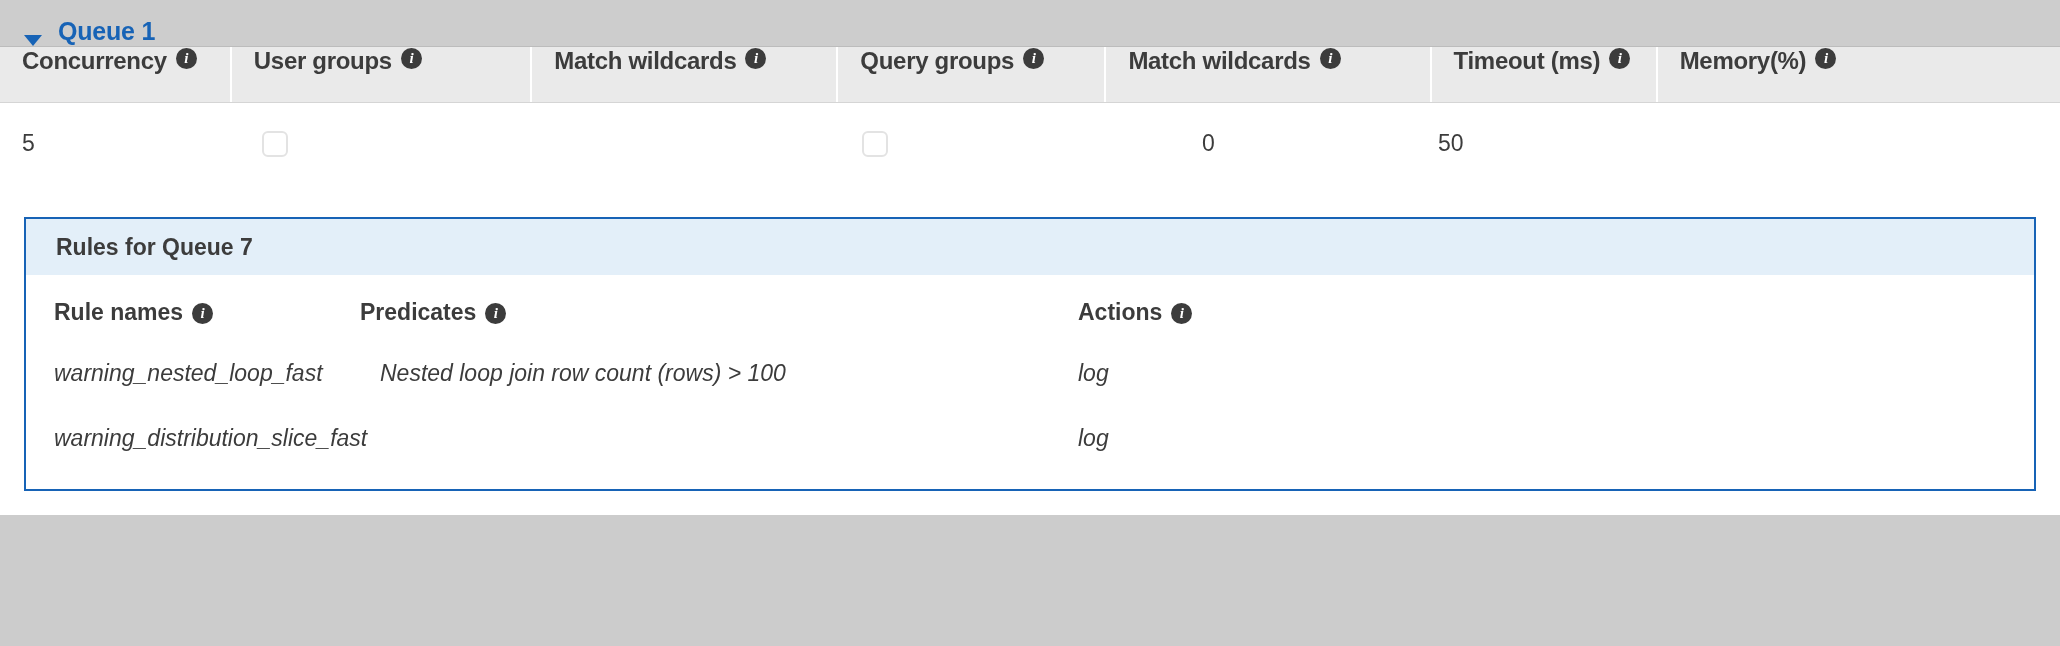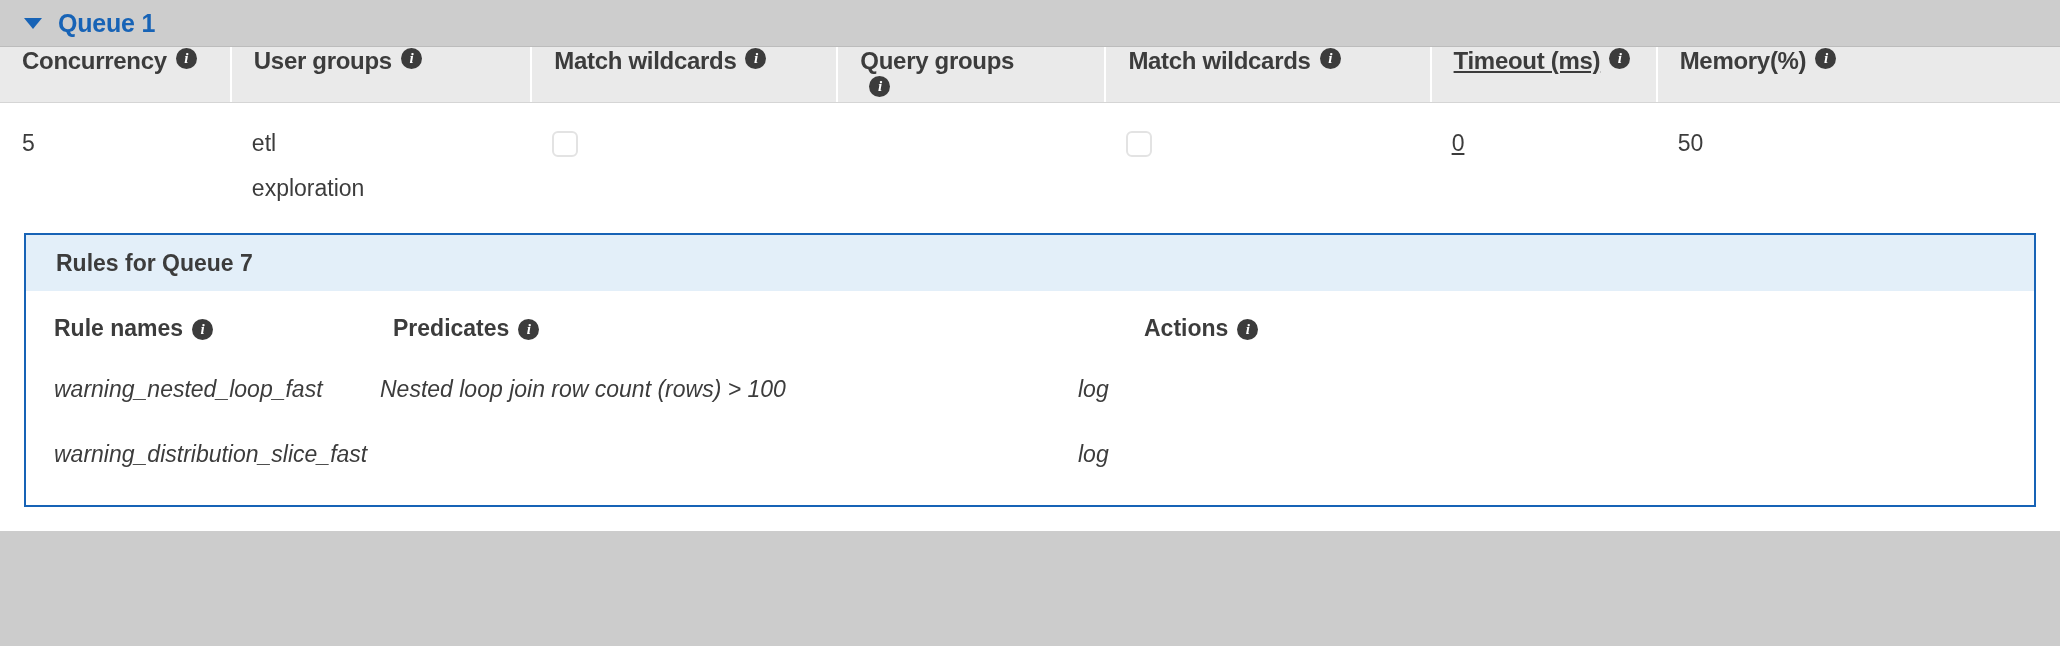--- a/index.html
+++ b/index.html
@@ -20,21 +20,21 @@
     width: 2060px;
     height: 646px;
     background: #cccccc;
     box-sizing: border-box;
   }
 
   
   .queue-header {
     height: 46px;
     display: flex;
-    align-items: center;
+    align-items: flex-end;
     padding-left: 24px;
     background: #cdcdcd;
     box-sizing: border-box;
   }
   .disclosure-icon {
     width: 0;
     height: 0;
     border-left: 9px solid transparent;
     border-right: 9px solid transparent;
     border-top: 11px solid #1763b6;
@@ -113,23 +113,23 @@
     color: #3c3c3c;
     padding-left: 22px;
     box-sizing: border-box;
     line-height: 45px;
   }
 
   
   .c-concurrency { width: 240px; }
   .c-usergroups  { width: 314px; }
   .c-wild1       { width: 320px; }
-  .c-querygroups { width: 280px; flex-direction: column; }
+  .c-querygroups { width: 280px; }
   .c-wild2       { width: 340px; }
-  .c-timeout     { width: 236px; text-decoration: underline; }
+  .c-timeout     { width: 236px; }
   .c-memory      { width: 423px; }
 
   .checkbox {
     width: 26px;
     height: 26px;
     border: 2px solid #e3e3e3;
     border-radius: 6px;
     background: #ffffff;
     box-sizing: border-box;
     margin-top: 10px;
@@ -161,21 +161,20 @@
   }
   .rules-table {
     padding: 0 0 10px 0;
   }
   .rules-thead {
     display: flex;
     align-items: center;
     height: 74px;
     padding-left: 28px;
     box-sizing: border-box;
-    gap: 33px;
   }
   .r-th {
     font-size: 23px;
     font-weight: bold;
     color: #3c3c3c;
     display: flex;
     align-items: center;
     white-space: nowrap;
   }
   .rules-row {
@@ -235,24 +234,20 @@
         <span class="info-icon">i</span>
       </div>
       <div class="th c-memory">
         <span>Memory(%)</span>
         <span class="info-icon">i</span>
       </div>
     </div>
 
     <div class="main-row">
       <div class="td c-concurrency">5</div>
-      <div class="td c-usergroups">
-        <div>etl</div>
-        <div>exploration</div>
-      </div>
       <div class="td c-wild1 cb-cell">
         <div class="checkbox"></div>
       </div>
       <div class="td c-querygroups"></div>
       <div class="td c-wild2 cb-cell">
         <div class="checkbox"></div>
       </div>
       <div class="td c-timeout">0</div>
       <div class="td c-memory">50</div>
     </div>

